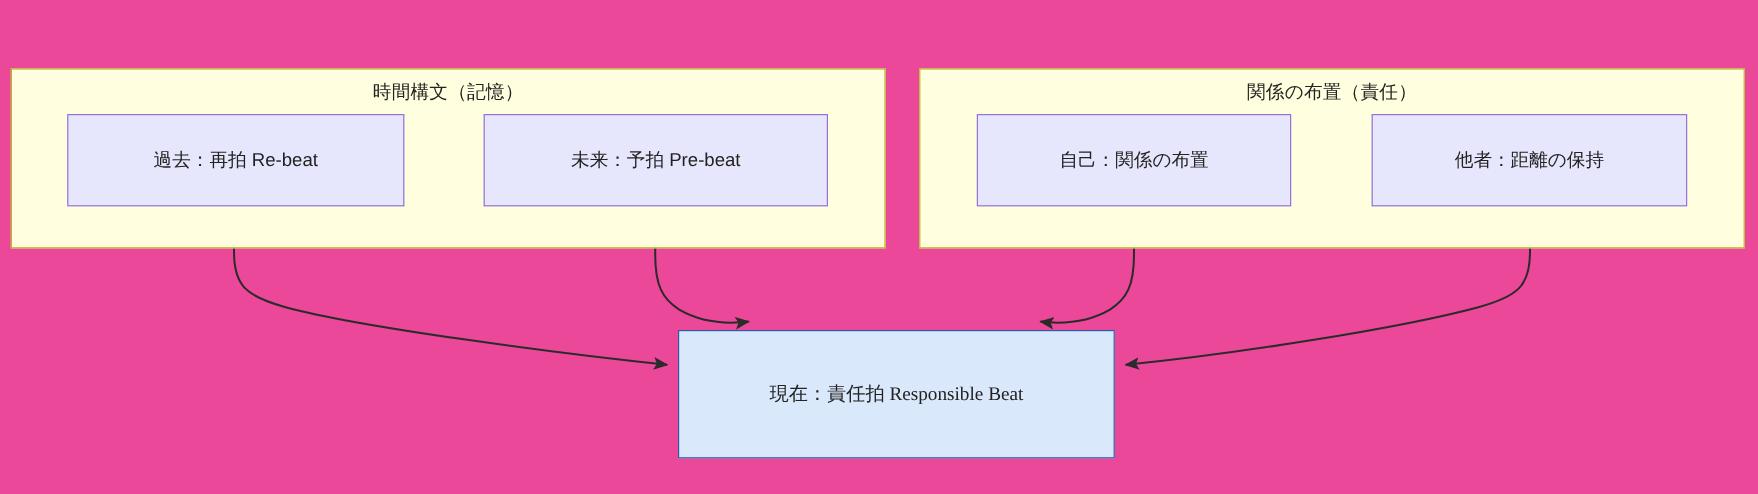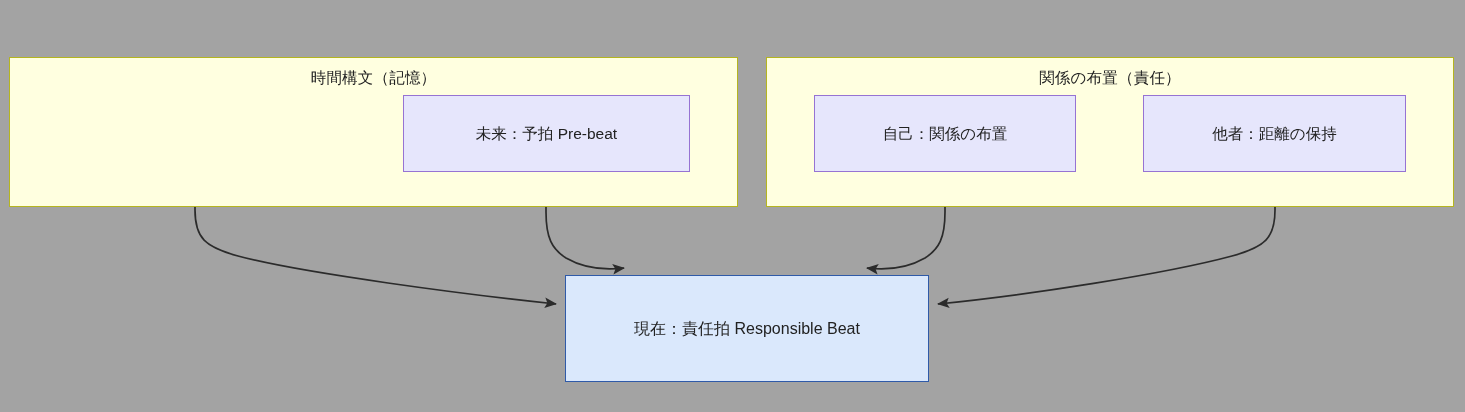--- a/index.html
+++ b/index.html
@@ -1,21 +1,21 @@
 <!DOCTYPE html>
 <html><head>
 <meta charset="utf-8">
 <title>diagram</title>
 <style>
   html,body{margin:0;padding:0;background:#ffffff;}
   body{
     font-family:"Liberation Sans","DejaVu Sans",sans-serif;
     width:1465px;height:412px;overflow:hidden;
   }
-  #stage{position:relative;width:1465px;height:412px;background:#a3a3a3;}
+  #stage{position:relative;width:1465px;height:412px;background:#ec4899;}
 
   .group-box{
     position:absolute;
     background:#ffffe0;
     border:1px solid #b5b51f;
     box-sizing:border-box;
   }
   .group-title{
     position:absolute;
     left:0;right:0;
@@ -50,21 +50,21 @@
     box-sizing:border-box;
     display:flex;
     align-items:center;
     justify-content:center;
     text-align:center;
     font-size:16px;
     color:#222222;
     line-height:28px;
     padding:4px 10px;
   }
-  .center-box .ctext{display:block;max-width:310px;}
+  .center-box .ctext{display:block;max-width:310px;font-family:Liberation Serif, serif;}
 
   #edges{
     position:absolute;left:0;top:0;
     width:1465px;height:412px;
     pointer-events:none;
   }
 </style>
 </head>
 <body>
 
@@ -83,20 +83,23 @@
 
     <path d="M 945 172 L 945 212 C 945 238 939 249 925 258 C 906 269 884 270 867 268" fill="none" stroke="#2b2b2b" stroke-width="1.7" marker-end="url(#ah)"></path>
 
     <path d="M 1275 172 L 1275 210 C 1275 238 1265 247 1232 256 C 1165 274 1028 295 938 304" fill="none" stroke="#2b2b2b" stroke-width="1.7" marker-end="url(#ah)"></path>
   </svg>
 
   <div class="group-box" style="left:9px;top:57px;width:729px;height:150px;">
     <div class="group-title">時間構文（記憶）</div>
   </div>
 
+  <div class="leaf-box" style="left:56px;top:95px;width:281px;height:77px;">
+    <span>過去：再拍 Re-beat</span>
+  </div>
 
   <div class="leaf-box" style="left:403px;top:95px;width:287px;height:77px;justify-content:center;">
     <span>未来：予拍 Pre-beat</span>
   </div>
 
   <div class="group-box" style="left:766px;top:57px;width:688px;height:150px;">
     <div class="group-title">関係の布置（責任）</div>
   </div>
 
   <div class="leaf-box" style="left:814px;top:95px;width:262px;height:77px;">

